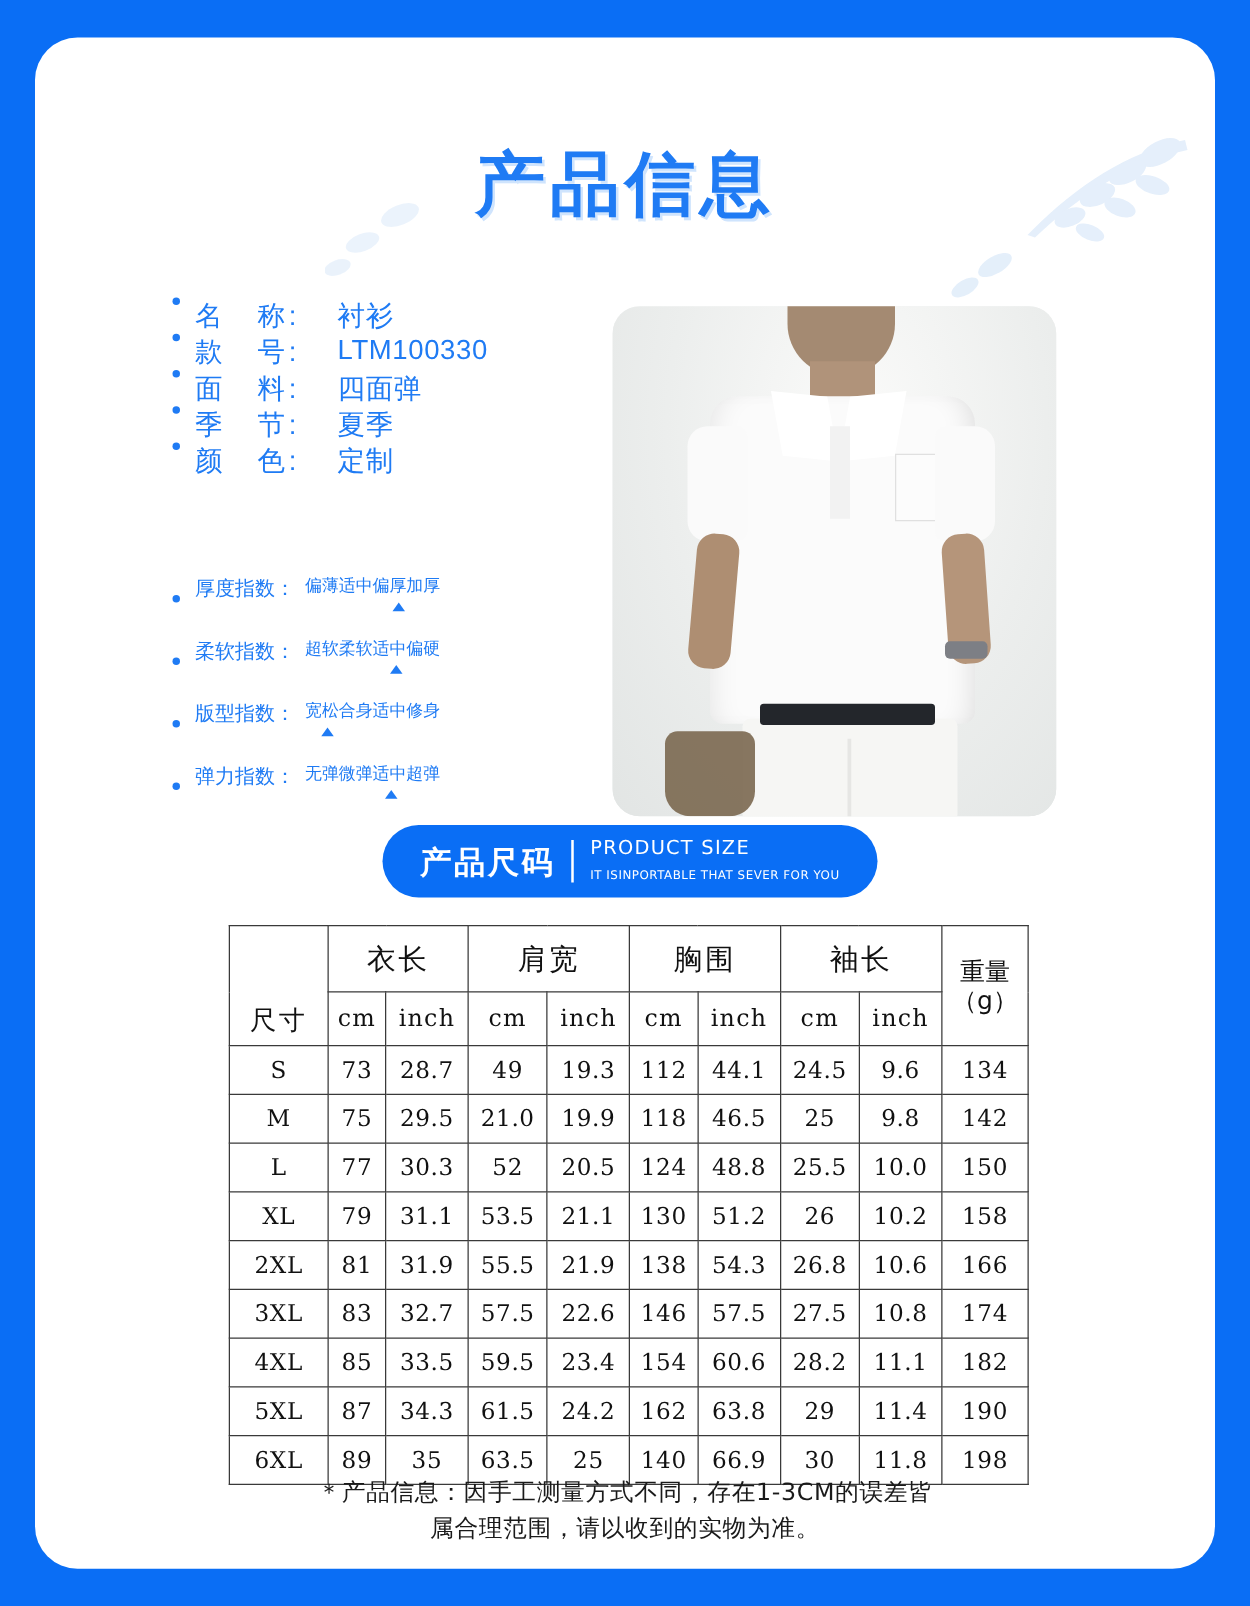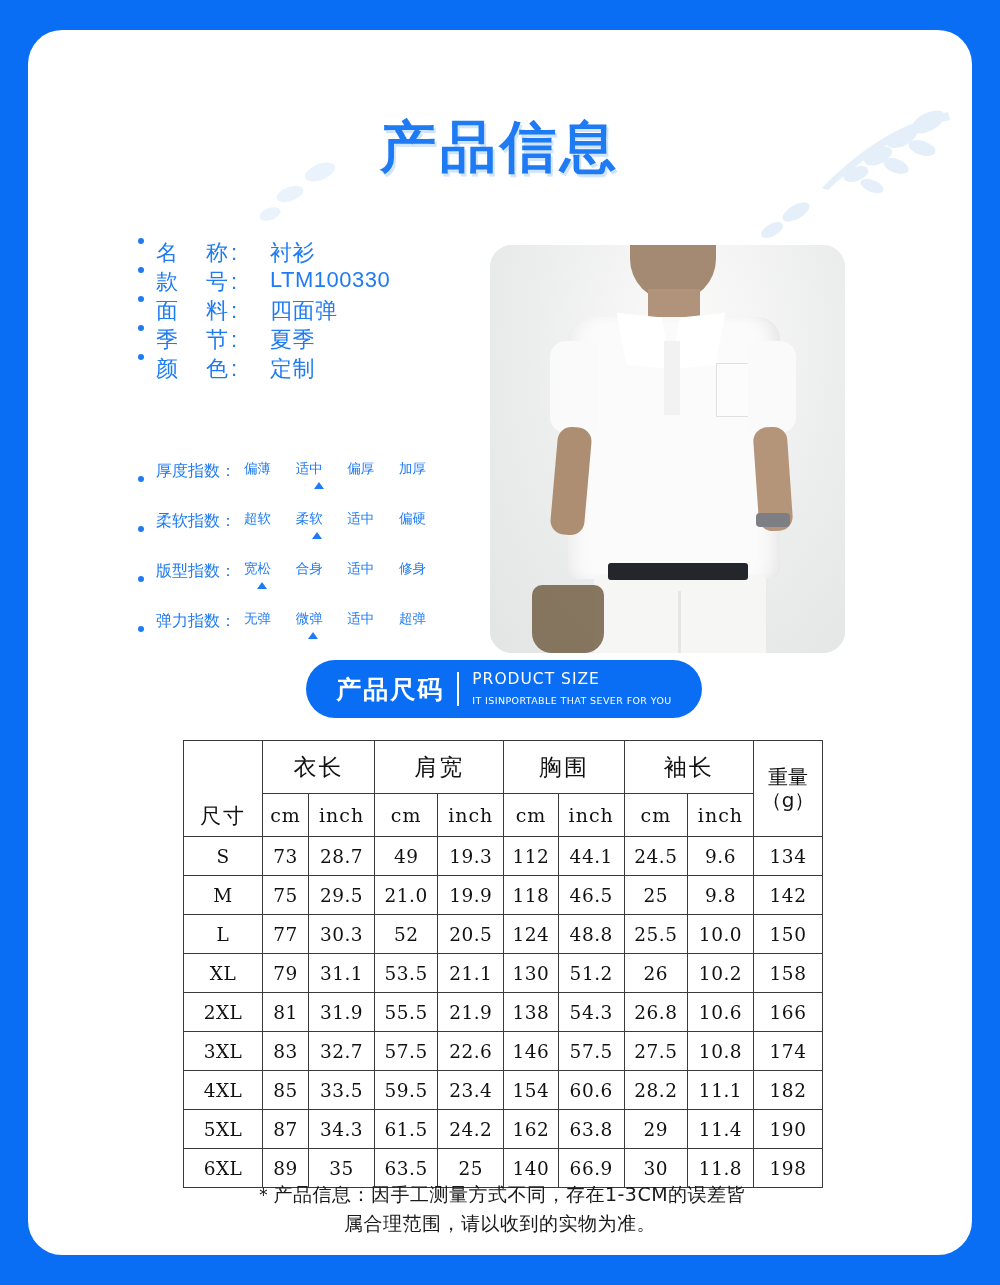--- a/index.html
+++ b/index.html
@@ -107,21 +107,21 @@
     white-space: nowrap;
     padding-top: 1px;
   }
   .idx-scale {
     margin-left: 8px;
     width: 182px;
     position: relative;
   }
   .idx-opts {
     display: flex;
-    justify-content: space-between;
+    justify-content: flex-start;
     font-size: 13.5px;
     color: #1f7bf4;
     margin-bottom: 5px;
   }
   .idx-opts span { white-space: nowrap; }
   .idx-line {
     height: 1.5px;
     background: #1f7bf4;
     width: 100%;
   }

